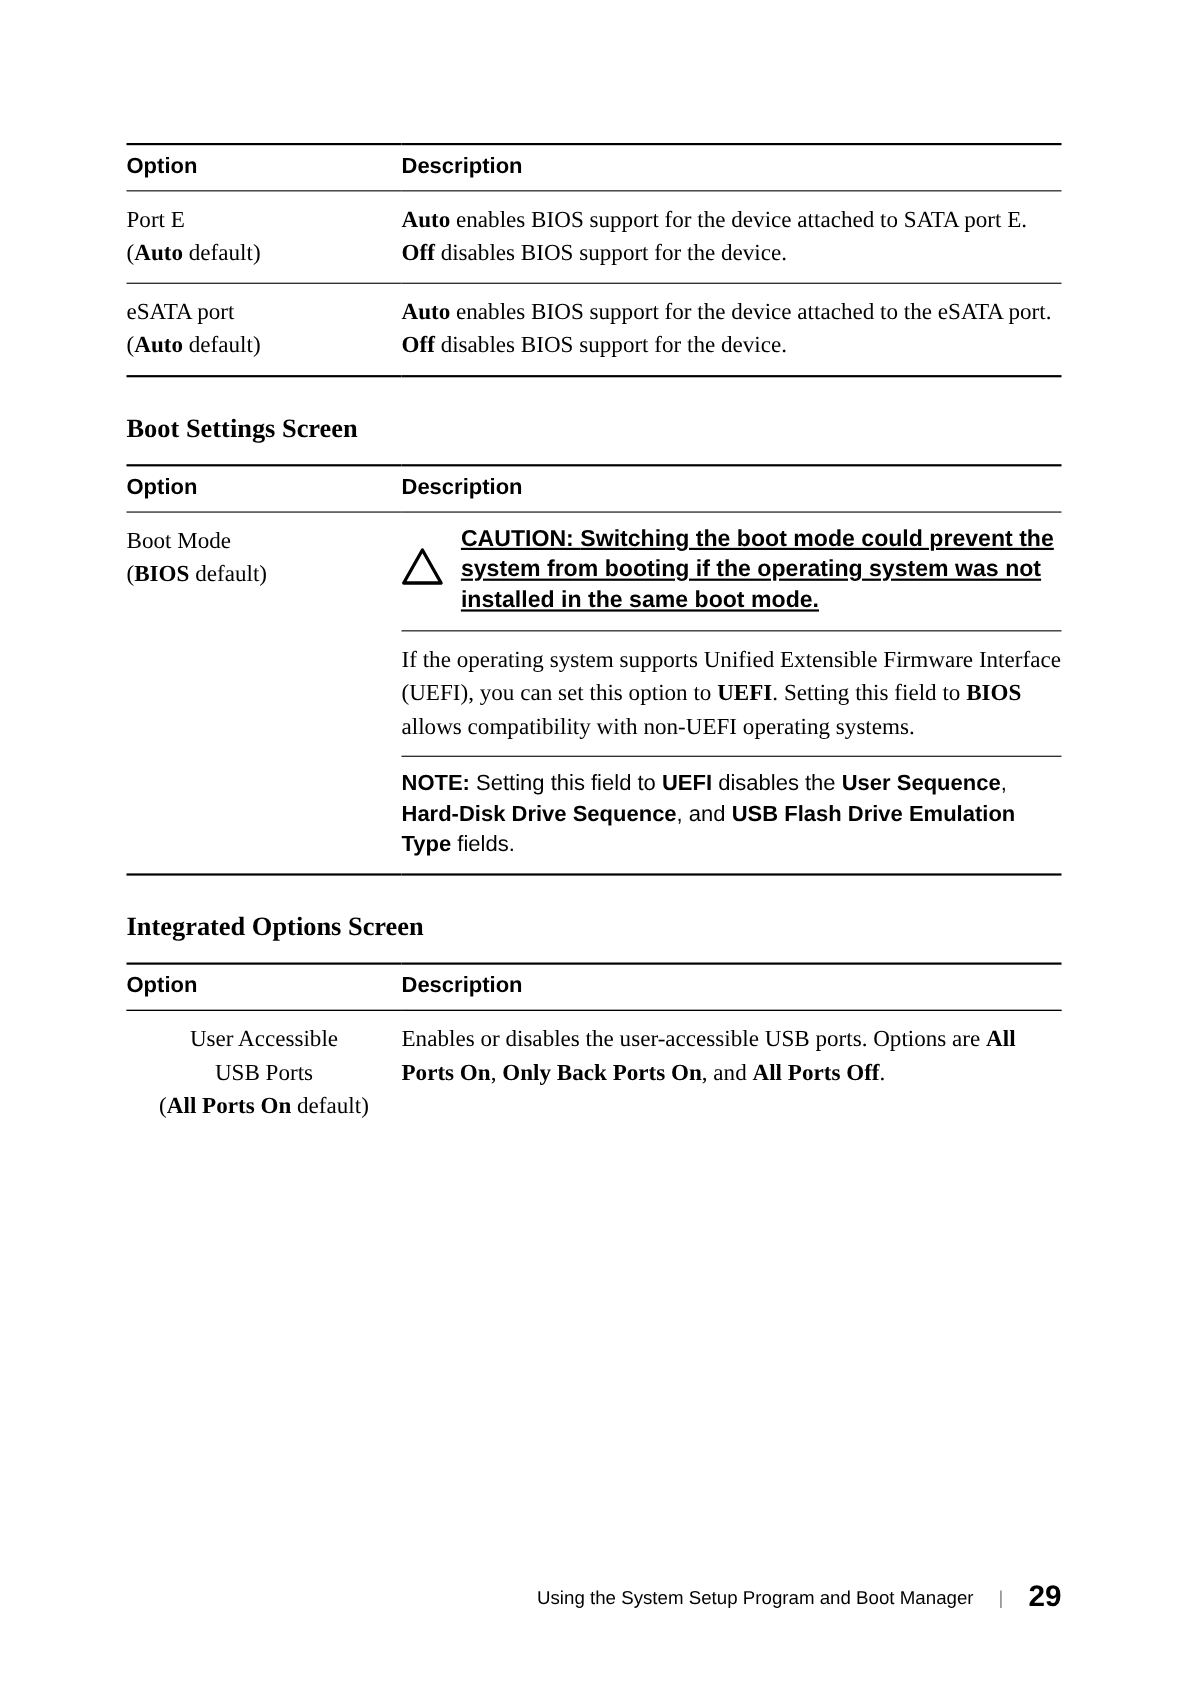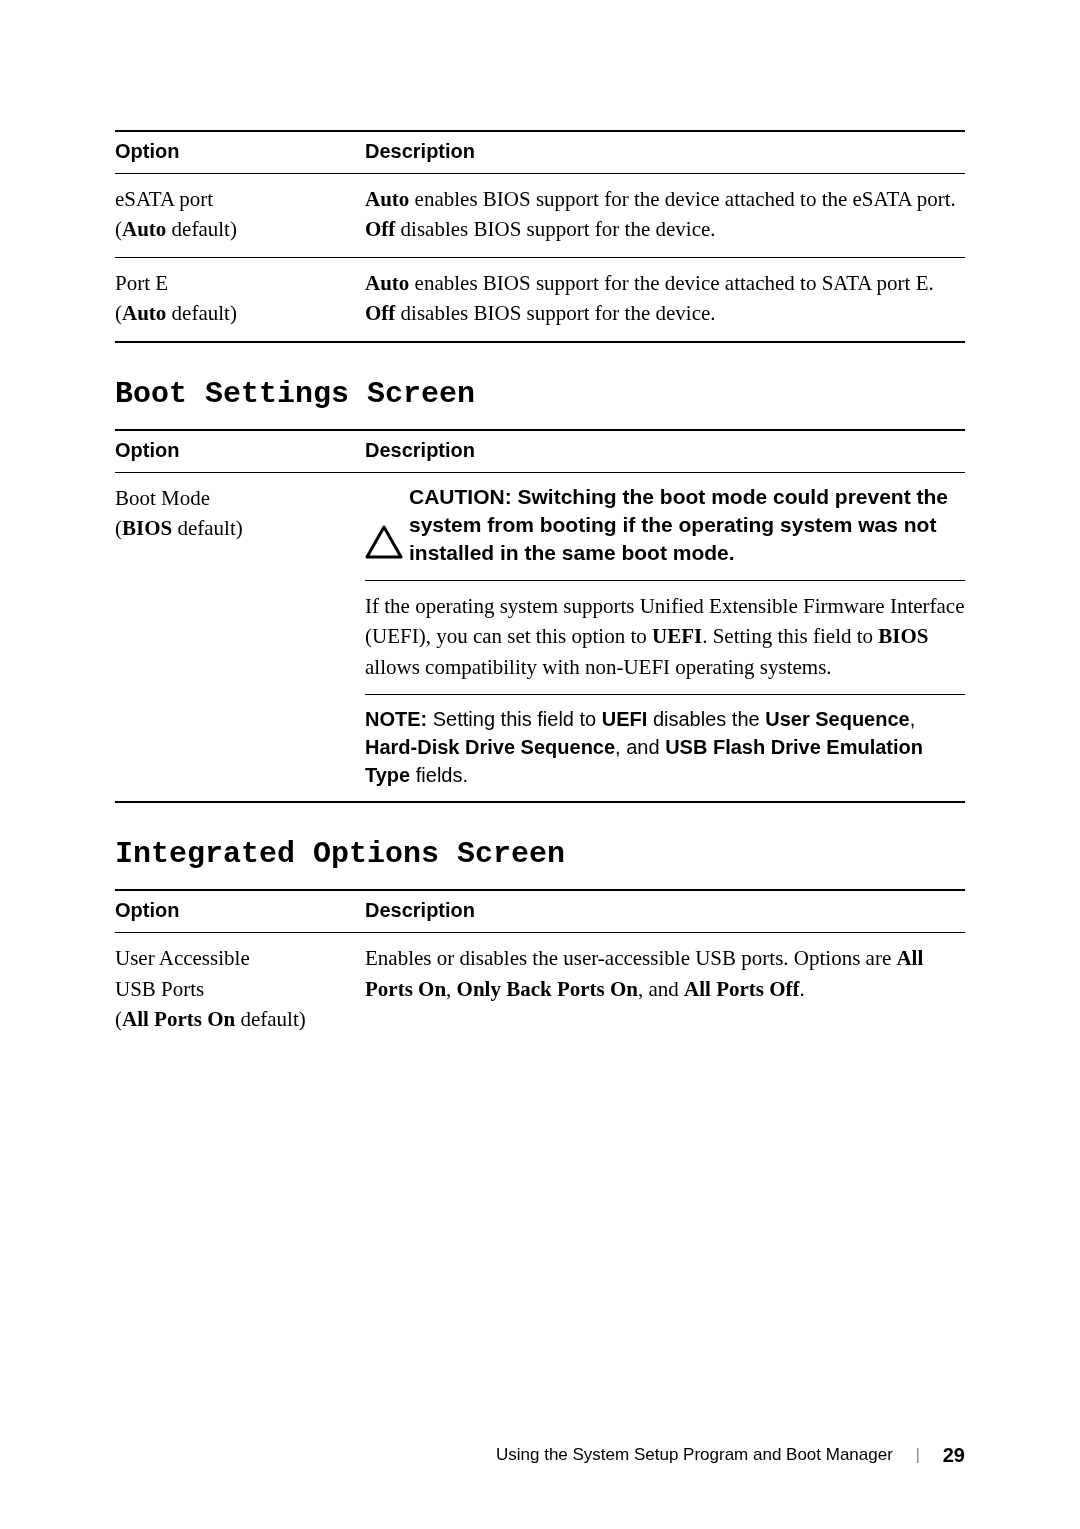--- a/index.html
+++ b/index.html
@@ -33,29 +33,30 @@
     padding: 10px 0 12px 0;
   }
   .tbl tr.body-row td {
     border-bottom: 1px solid #000;
   }
   .tbl tr.body-row:last-child td {
     border-bottom: 2.5px solid #000;
   }
   .col-opt { width: 250px; padding-right: 12px; margin-top: 48px; }
   .heading {
-    font-family: Liberation Mono, monospace;
+    font-family: Liberation Serif, serif;
     font-weight: bold;
-    font-size: 30px;
+    font-size: 24px;
     margin: 2px 0 18px 0;
   }
   .caution-row {
     display: flex;
-    align-items: flex-end;
-    gap: 6px;
+    align-items: center;
+    gap: 16px;
+    text-decoration: underline;
   }
   .caution-icon {
     flex: 0 0 auto;
     margin-top: 2px;
   }
   .caution-text {
     font-family: Arial, Helvetica, sans-serif;
     font-weight: bold;
     font-size: 21px;
     line-height: 1.35;
@@ -70,43 +71,43 @@
     position: absolute;
     bottom: 62px;
     right: 115px;
     width: 850px;
     text-align: right;
     font-family: Arial, Helvetica, sans-serif;
     font-size: 17px;
     color: #000;
   }
   .footer .sep { margin: 0 18px; color: #888; }
-  .footer .pn { font-weight: bold; font-size: 20px; vertical-align: -2px; }
+  .footer .pn { font-weight: bold; font-size: 27px; vertical-align: -2px; }
   .b { font-weight: bold; }
   
   .txt { }
 </style>
 </head>
 <body>
 
 <table class="tbl">
   <thead>
     <tr>
       <th class="col-opt">Option</th>
       <th>Description</th>
     </tr>
   </thead>
   <tbody id="t1body">
       <tr class="body-row">
+        <td class="col-opt"><span>Port E</span><br><span>(<span class="b">Auto</span> default)</span></td>
+        <td><span class="b">Auto</span> enables BIOS support for the device attached to SATA port E. <span class="b">Off</span> disables BIOS support for the device.</td>
+      </tr>
+      <tr class="body-row">
         <td class="col-opt"><span>eSATA port</span><br><span>(<span class="b">Auto</span> default)</span></td>
         <td><span class="b">Auto</span> enables BIOS support for the device attached to the eSATA port. <span class="b">Off</span> disables BIOS support for the device.</td>
-      </tr>
-      <tr class="body-row">
-        <td class="col-opt"><span>Port E</span><br><span>(<span class="b">Auto</span> default)</span></td>
-        <td><span class="b">Auto</span> enables BIOS support for the device attached to SATA port E. <span class="b">Off</span> disables BIOS support for the device.</td>
       </tr>
     </tbody>
 </table>
 
 <div class="heading">Boot Settings Screen</div>
 
 <table class="tbl">
   <thead>
     <tr>
       <th class="col-opt">Option</th>
@@ -147,21 +148,21 @@
 
 <table class="tbl" style="margin-bottom:0;">
   <thead>
     <tr>
       <th class="col-opt">Option</th>
       <th>Description</th>
     </tr>
   </thead>
   <tbody>
     <tr class="body-row" style="border-bottom:none;">
-      <td class="col-opt" style="border-bottom:none;">
+      <td class="col-opt" style="border-bottom:none;text-align:center;">
         <span>User Accessible</span><br>
         <span>USB Ports</span><br>
         <span><span>(</span><span class="b">All Ports On</span><span> default)</span></span>
       </td>
       <td style="border-bottom:none;">
         <span>Enables or disables the user-accessible USB ports. Options are </span><span class="b">All Ports On</span><span>, </span><span class="b">Only Back Ports On</span><span>, and </span><span class="b">All Ports Off</span><span>.</span>
       </td>
     </tr>
   </tbody>
 </table>

